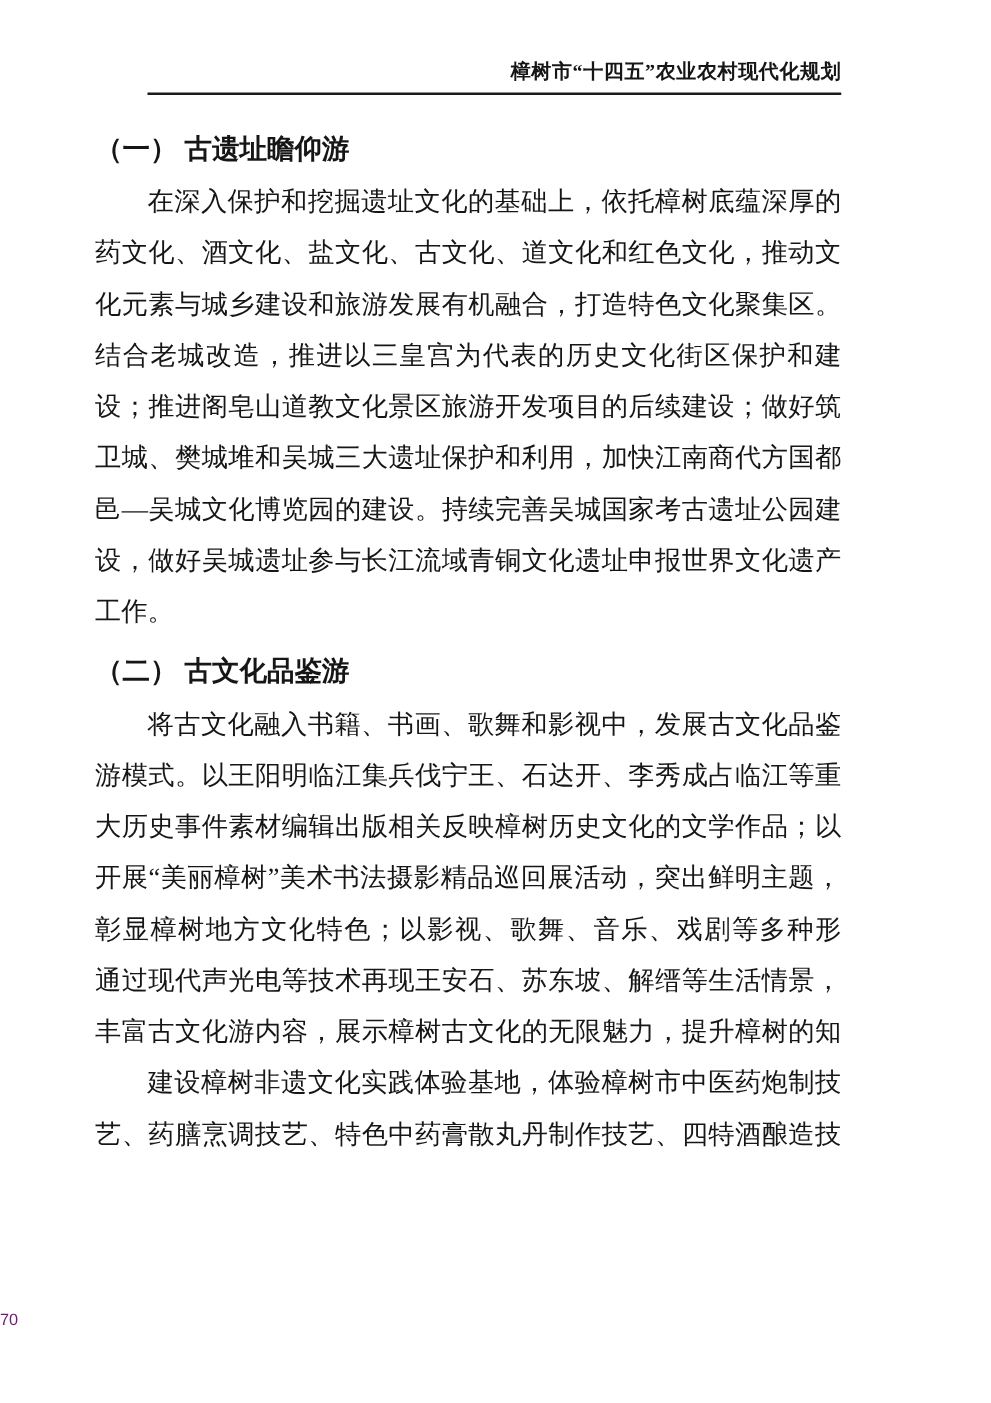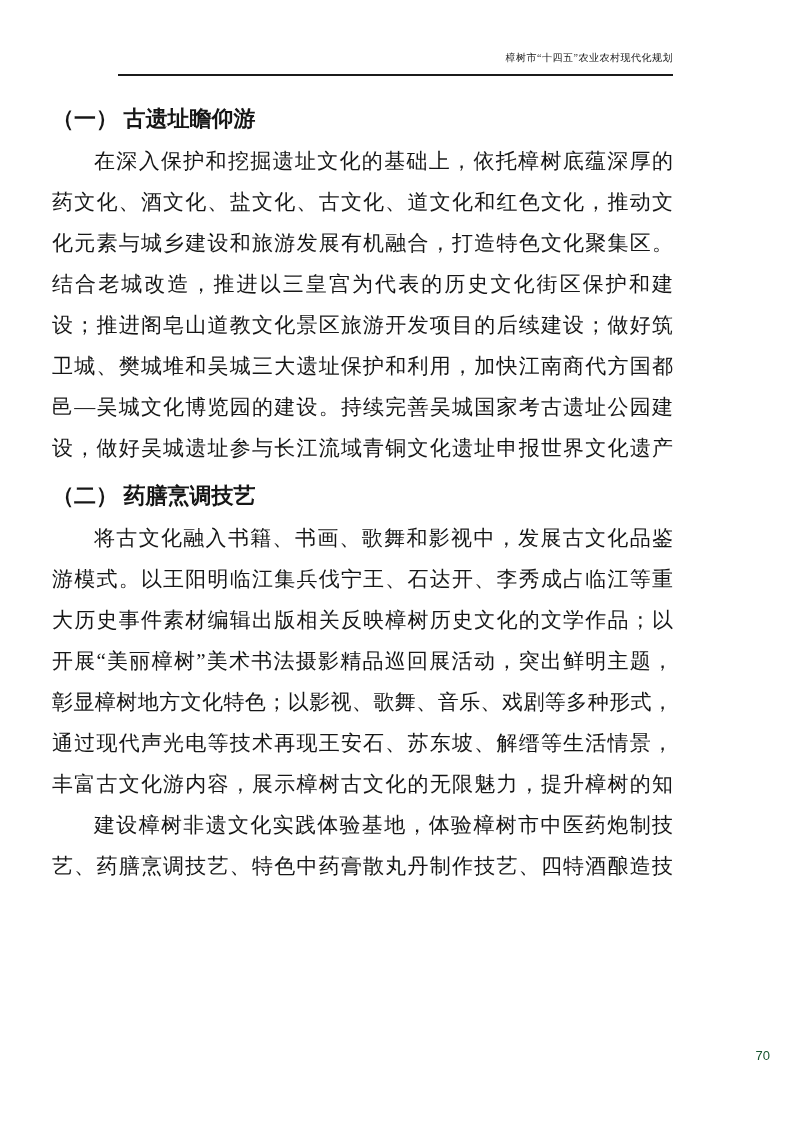--- a/index.html
+++ b/index.html
@@ -8,31 +8,31 @@
     height: 1122px;
     background: #ffffff;
     color: #161616;
     font-family: "Liberation Serif", "DejaVu Serif", serif;
     position: relative;
     overflow: hidden;
   }
   .page-header { padding: 48px 120px 0 118px; }
   .header-title {
     text-align: right;
-    font-weight: normal;
-    font-size: 10px;
+    font-weight: bold;
+    font-size: 16px;
     line-height: 20px;
     letter-spacing: 0.5px;
   }
   .header-rule {
     height: 0;
     border-bottom: 2px solid #1b1b1b;
     margin-top: 6px;
   }
-  .content { padding: 0 120px 0 52px; }
+  .content { padding: 0 120px 0 76px; }
   .section-heading {
     font-size: 22px;
     font-weight: bold;
     line-height: 41px;
     height: 41px;
     margin: 6px 0 2px 0;
     white-space: nowrap;
     overflow: hidden;
   }
   .section-heading:first-child { margin-top: 22px; }
@@ -46,25 +46,25 @@
     text-align-last: justify;
     text-justify: inter-character;
   }
   .line.first { padding-left: 42px; }
   .line.short { text-align-last: left; }
   .page-number {
     position: absolute;
     top: 1046px;
     left: 0;
     width: 770px;
-    text-align: right;
+    text-align: left;
     font-size: 13px;
     line-height: 20px;
     font-family: "Liberation Sans", "DejaVu Sans", sans-serif;
-    color: #14532d;
+    color: #701a75;
   }
 </style>
 </head>
 <body>
 
 <div class="page-header">
   <div class="header-title">樟树市“十四五”农业农村现代化规划</div>
   <div class="header-rule"></div>
 </div>
 
@@ -72,22 +72,23 @@
     <div class="section-heading">（一） 古遗址瞻仰游</div>
     <div class="paragraph">
       <div class="line first">在深入保护和挖掘遗址文化的基础上，依托樟树底蕴深厚的</div>
       <div class="line">药文化、酒文化、盐文化、古文化、道文化和红色文化，推动文</div>
       <div class="line">化元素与城乡建设和旅游发展有机融合，打造特色文化聚集区。</div>
       <div class="line">结合老城改造，推进以三皇宫为代表的历史文化街区保护和建</div>
       <div class="line">设；推进阁皂山道教文化景区旅游开发项目的后续建设；做好筑</div>
       <div class="line">卫城、樊城堆和吴城三大遗址保护和利用，加快江南商代方国都</div>
       <div class="line">邑—吴城文化博览园的建设。持续完善吴城国家考古遗址公园建</div>
       <div class="line">设，做好吴城遗址参与长江流域青铜文化遗址申报世界文化遗产</div>
+      <div class="line short">工作。</div>
     </div>
-    <div class="section-heading">（二） 药膳烹调技艺</div>
+    <div class="section-heading">（二） 古文化品鉴游</div>
     <div class="paragraph">
       <div class="line first">将古文化融入书籍、书画、歌舞和影视中，发展古文化品鉴</div>
       <div class="line">游模式。以王阳明临江集兵伐宁王、石达开、李秀成占临江等重</div>
       <div class="line">大历史事件素材编辑出版相关反映樟树历史文化的文学作品；以</div>
       <div class="line">开展“美丽樟树”美术书法摄影精品巡回展活动，突出鲜明主题，</div>
       <div class="line">彰显樟树地方文化特色；以影视、歌舞、音乐、戏剧等多种形式，</div>
       <div class="line">通过现代声光电等技术再现王安石、苏东坡、解缙等生活情景，</div>
       <div class="line">丰富古文化游内容，展示樟树古文化的无限魅力，提升樟树的知</div>
     </div>
     <div class="paragraph">

